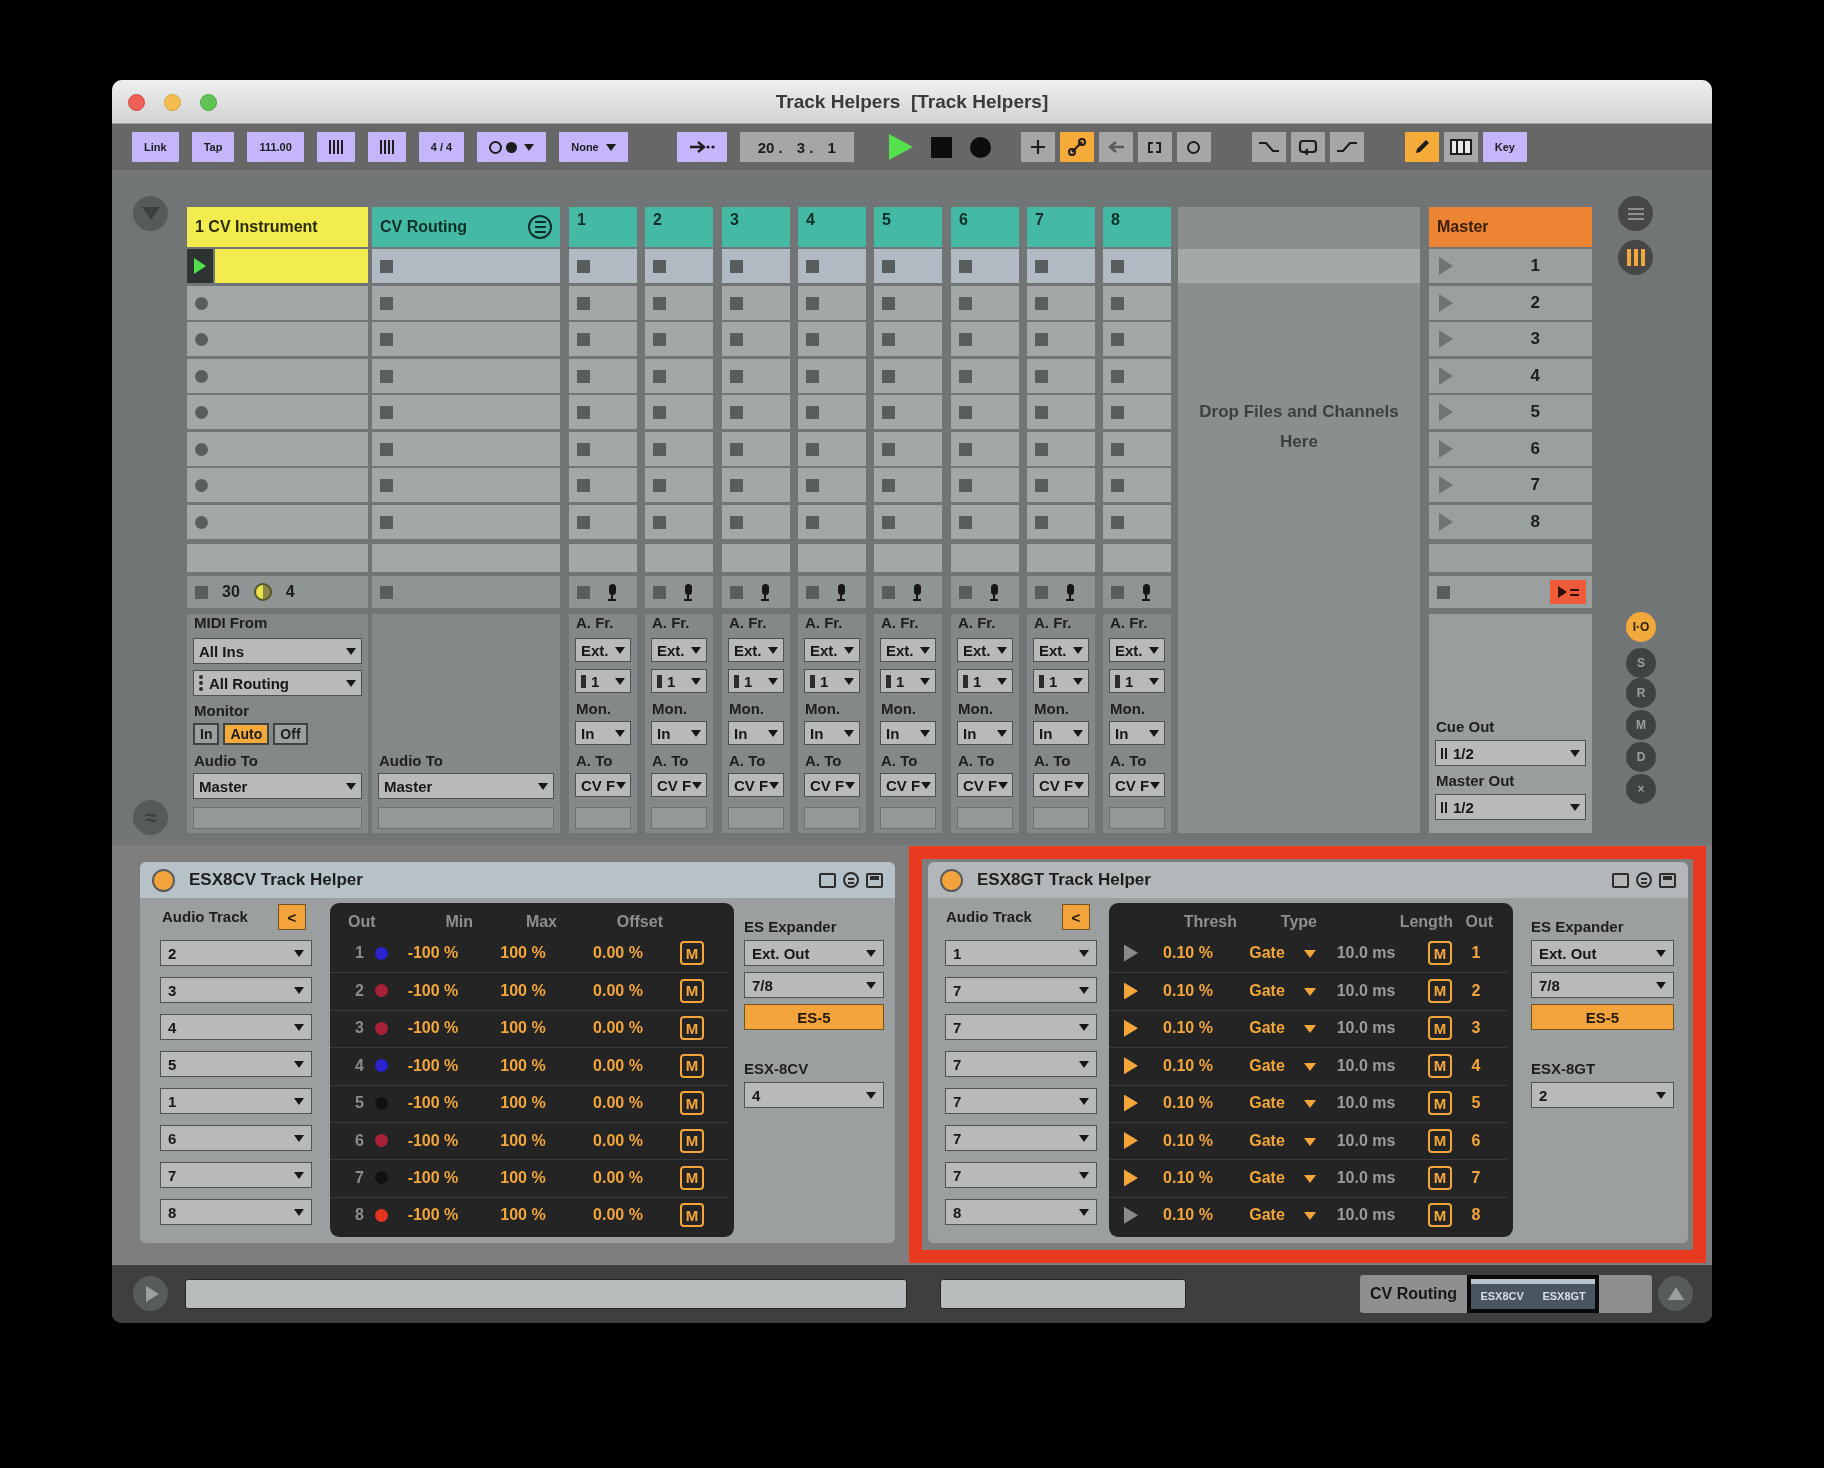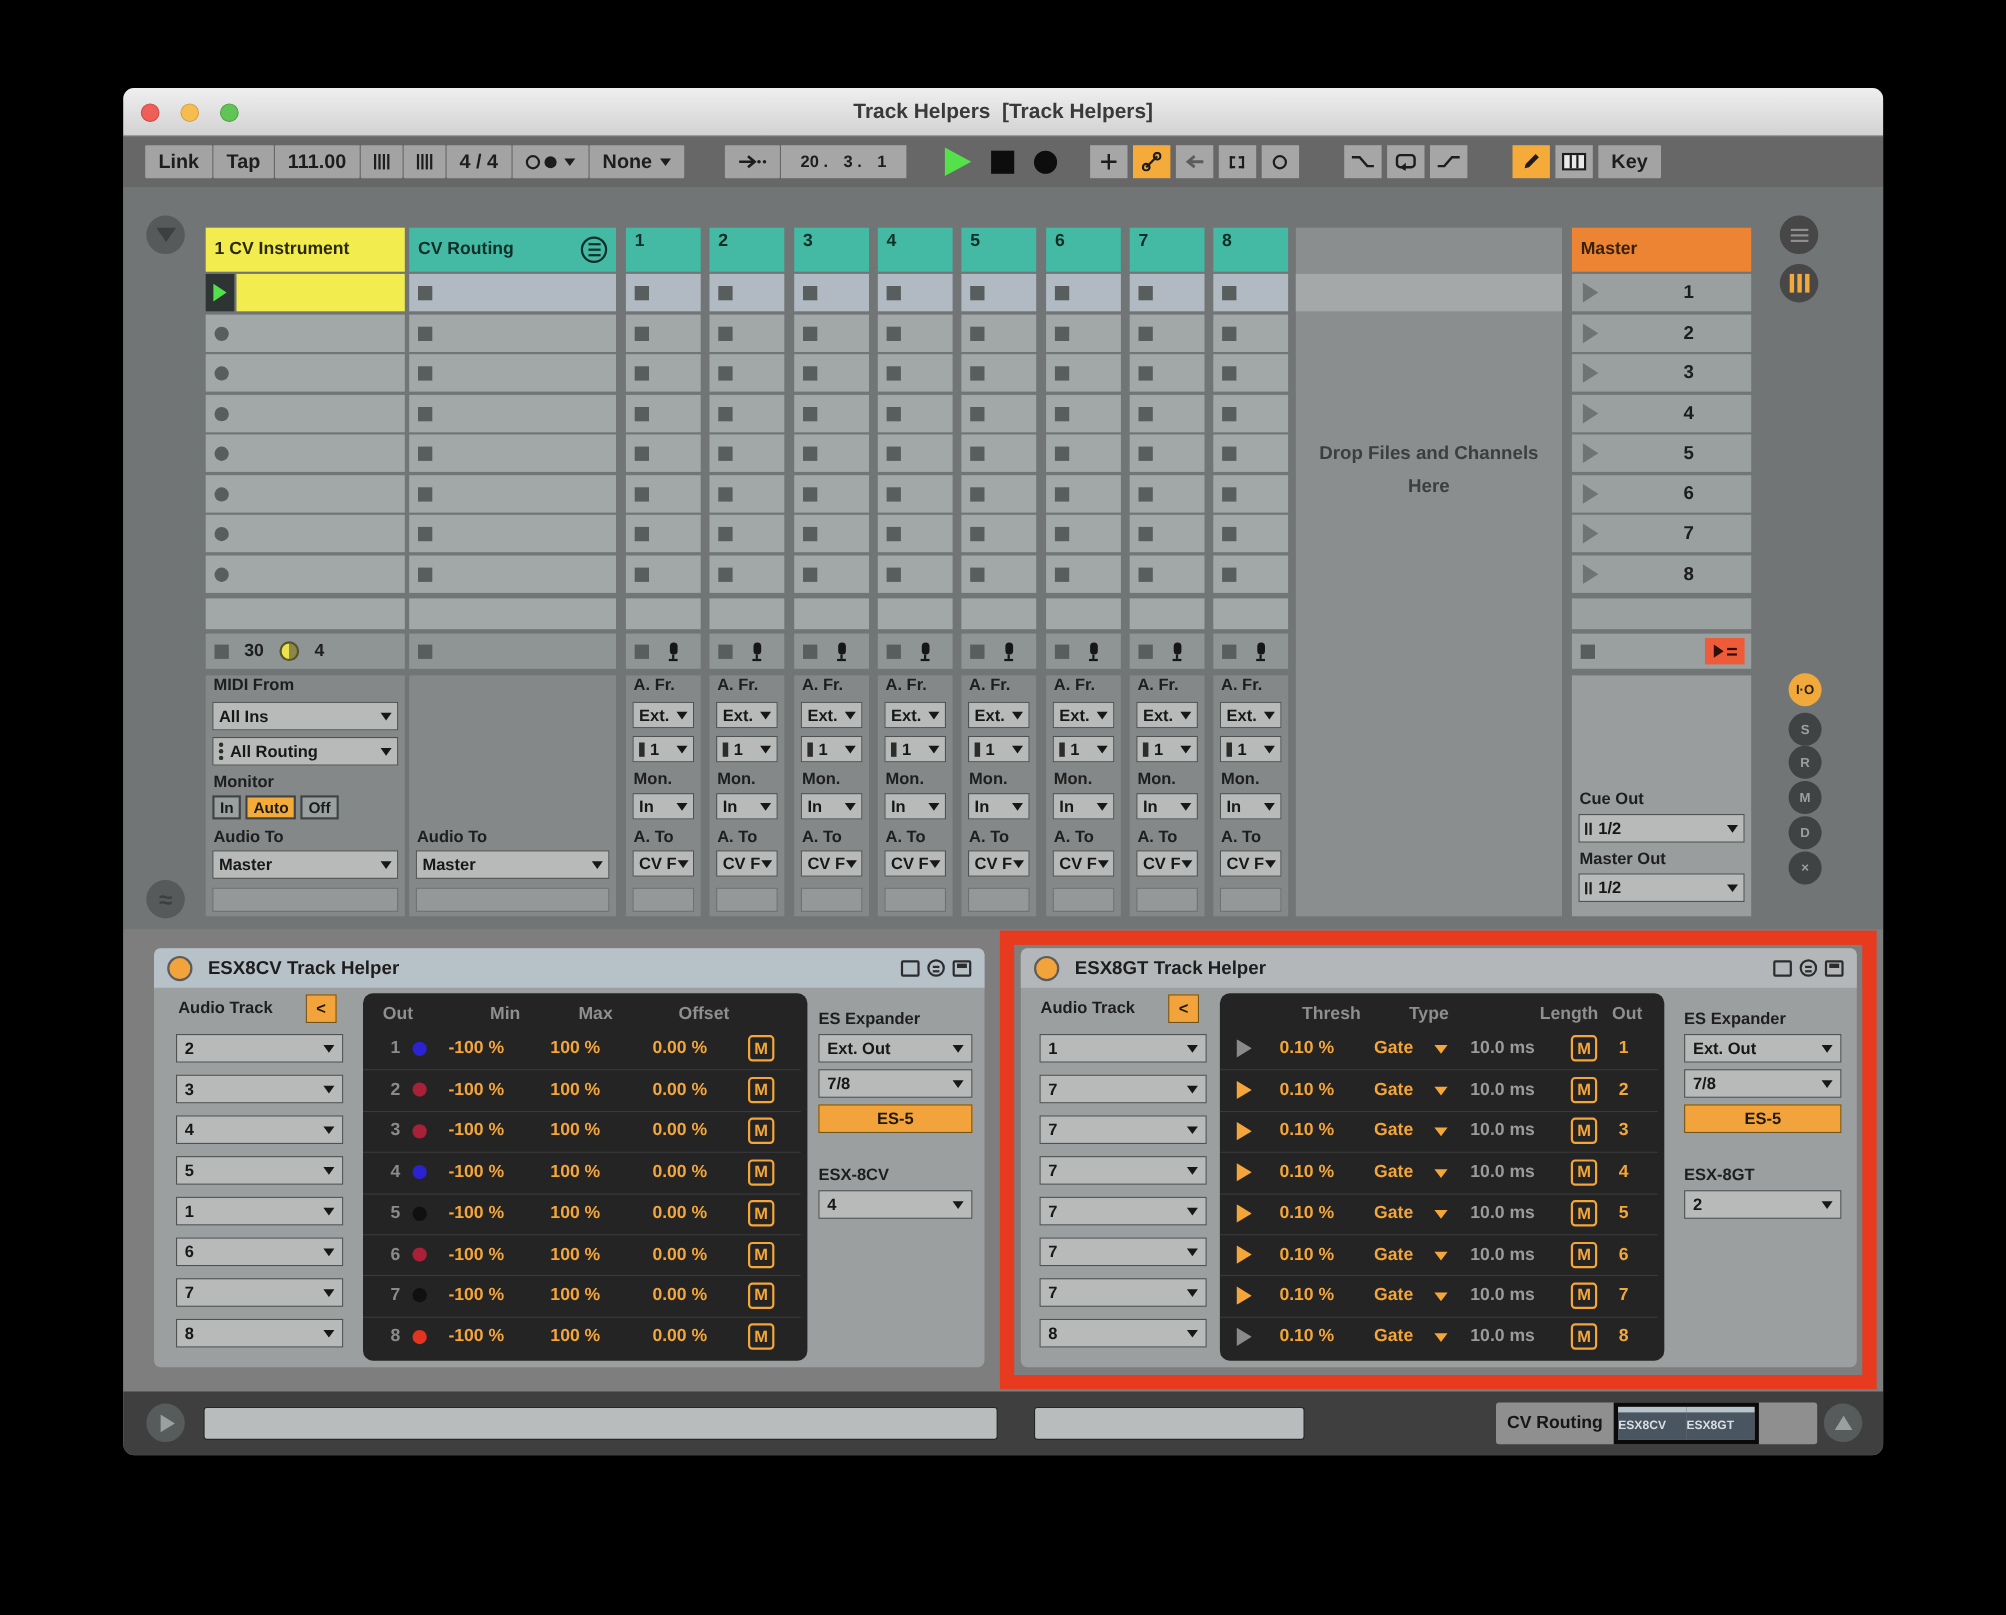--- a/index.html
+++ b/index.html
@@ -10,21 +10,21 @@
   
   .titlebar{position:relative;height:44px;background:linear-gradient(#efefef,#d2d2d2);border-bottom:1px solid #9f9f9f;display:flex;align-items:center;justify-content:center;}
   .tl{position:absolute;top:14px;width:17px;height:17px;border-radius:50%;}
   .tl.red{left:16px;background:#ee5f57;border:1px solid #ce4a42;}
   .tl.yel{left:52px;background:#f5bd4f;border:1px solid #d6a243;}
   .tl.grn{left:88px;background:#61c454;border:1px solid #4aa53e;}
   .wtitle{font-size:19px;font-weight:bold;color:#3a3a3a;}
 
   
   .toolbar{position:relative;height:46px;background:#676767;display:flex;align-items:center;padding:0 0 0 20px;}
-  .tb{height:30px;background:#a3a3a3;color:#1d1d1d;font-size:18px;font-weight:bold;display:flex;align-items:center;justify-content:center;padding:0 12px;margin-right:1px;border-radius:1px;}
+  .tb{height:30px;background:#c4b5fd;color:#1d1d1d;font-size:11px;font-weight:bold;display:flex;align-items:center;justify-content:center;padding:0 12px;margin-right:13px;border-radius:1px;}
   .caret{width:0;height:0;border:5px solid transparent;border-top:7px solid #1d1d1d;margin-left:7px;position:relative;top:3px;}
   .bars{display:flex;gap:2px;align-items:center;}
   .bars i{display:block;width:2px;height:14px;background:#1d1d1d;}
   .posfield{height:30px;background:#a6a6a6;color:#1d1d1d;font-size:15px;font-weight:bold;display:flex;align-items:center;gap:14px;padding:0 18px;margin-right:5px;}
   .play-tri{width:0;height:0;border-left:24px solid #54e14c;border-top:13px solid transparent;border-bottom:13px solid transparent;margin:0 18px 0 30px;}
   .stop-sq{width:21px;height:21px;background:#0d0d0d;margin-right:18px;}
   .rec-ci{width:21px;height:21px;background:#0d0d0d;border-radius:50%;margin-right:30px;}
   .glyph-btn{width:34px;height:30px;background:#a6a6a6;display:flex;align-items:center;justify-content:center;margin-right:5px;}
   .glyph-btn svg{display:block;}  .spacer36{width:36px;}
   .dash-box{width:13px;height:11px;border:2px dashed #1d1d1d;}
@@ -125,21 +125,21 @@
 
   
   .statusbar{position:relative;height:58px;background:#3f3f3f;}
   .sb-circle{position:absolute;top:11px;width:35px;height:35px;border-radius:50%;background:#575b5b;display:flex;align-items:center;justify-content:center;}
   .sb-circle .t-right{width:0;height:0;border-left:13px solid #9aa0a0;border-top:8px solid transparent;border-bottom:8px solid transparent;margin-left:3px;}
   .sb-circle .t-up{width:0;height:0;border-bottom:13px solid #9aa0a0;border-left:8px solid transparent;border-right:8px solid transparent;}
   .sb-box{position:absolute;top:14px;height:30px;background:#b9bcbc;border:1px solid #262626;border-radius:3px;}
   .sb-panel{position:absolute;left:1248px;top:10px;width:292px;height:38px;background:#8f8f8f;border-radius:3px;display:flex;align-items:center;padding:0 10px;}
   .sb-label{font-size:16px;font-weight:bold;color:#161616;margin-right:10px;white-space:nowrap;}
   .thumbwrap{display:flex;border:4px solid #0a0a0a;}
-  .thumb{width:62px;height:30px;background:#4a5562;position:relative;display:flex;align-items:center;}
+  .thumb{width:62px;height:30px;background:#4a5562;position:relative;display:flex;align-items:center;justify-content:center;}
   .thumb::before{content:"";position:absolute;top:0;left:0;right:0;height:5px;background:#b8c4cc;}
   .thumb span{font-size:11px;font-weight:bold;color:#d9dee2;margin-top:4px;}
 </style>
 </head>
 <body>
 
 <div id="canvas">
 <div class="window">
 
   <div class="titlebar">

